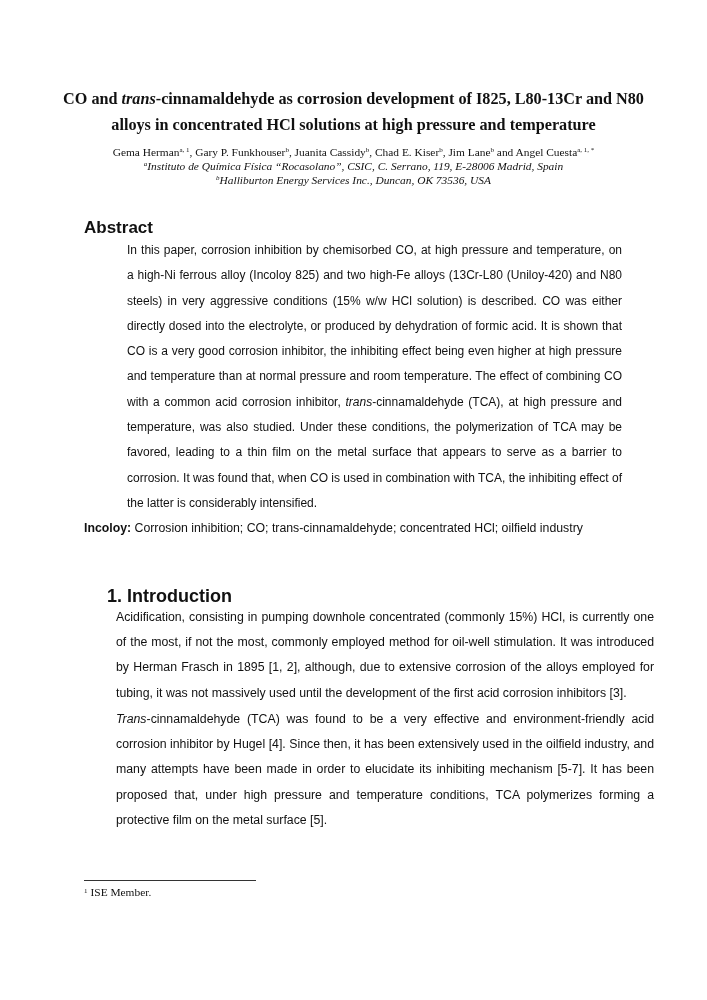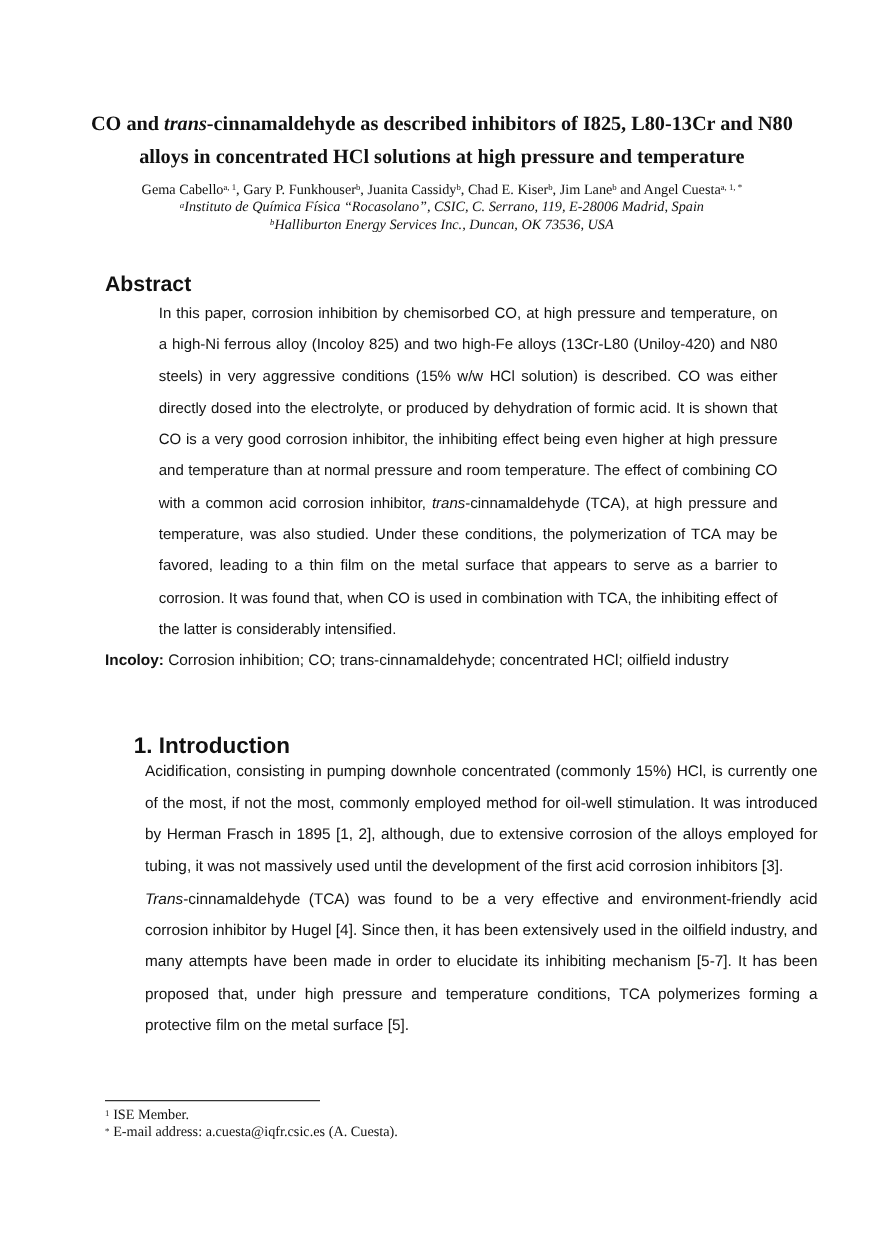--- a/index.html
+++ b/index.html
@@ -30,27 +30,27 @@
   .fn-rule { position: absolute; left: 84px; top: 880px; width: 172px; height: 0; border-top: 1.2px solid #333; }
   .footnotes { position: absolute; left: 84px; top: 885px; font-size: 11.4px; line-height: 14px; }
   .footnotes sup { font-size: 7px; vertical-align: top; position: relative; top: -1px; margin-right: 3px; }
 </style>
 </head>
 <body>
 
 <div class="page">
 
   <div class="title serif">
-    <div><span>CO and </span><i>trans</i><span>-cinnamaldehyde as described inhibitors of I825, L80-13Cr and N80</span></div>
+    <div><span>CO and </span><i>trans</i><span>-cinnamaldehyde as corrosion development of I825, L80-13Cr and N80</span></div>
     <div>alloys in concentrated HCl solutions at high pressure and temperature</div>
   </div>
 
   <div class="authors serif">
     <div>
-      <span><span>Gema Cabello</span><sup>a, 1</sup></span><span>, </span><span><span>Gary P. Funkhouser</span><sup>b</sup></span><span>, </span><span><span>Juanita Cassidy</span><sup>b</sup></span><span>, </span><span><span>Chad E. Kiser</span><sup>b</sup></span><span>, </span><span><span>Jim Lane</span><sup>b</sup></span><span> and </span><span><span>Angel Cuesta</span><sup>a, 1, *</sup></span>
+      <span><span>Gema Herman</span><sup>a, 1</sup></span><span>, </span><span><span>Gary P. Funkhouser</span><sup>b</sup></span><span>, </span><span><span>Juanita Cassidy</span><sup>b</sup></span><span>, </span><span><span>Chad E. Kiser</span><sup>b</sup></span><span>, </span><span><span>Jim Lane</span><sup>b</sup></span><span> and </span><span><span>Angel Cuesta</span><sup>a, 1, *</sup></span>
     </div>
     <span class="affil"><sup>a</sup><span>Instituto de Química Física “Rocasolano”, CSIC, C. Serrano, 119, E-28006 Madrid, Spain</span></span>
     <span class="affil"><sup>b</sup><span>Halliburton Energy Services Inc., Duncan, OK 73536, USA</span></span>
   </div>
 
   <div class="abstract-head sans">Abstract</div>
   <div class="abstract-body sans">
     <p><span>In this paper, corrosion inhibition by chemisorbed CO, at high pressure and temperature, on a high-Ni ferrous alloy (Incoloy 825) and two high-Fe alloys (13Cr-L80 (Uniloy-420) and N80 steels) in very aggressive conditions (15% w/w HCl solution) is described. CO was either directly dosed into the electrolyte, or produced by dehydration of formic acid. It is shown that CO is a very good corrosion inhibitor, the inhibiting effect being even higher at high pressure and temperature than at normal pressure and room temperature. The effect of combining CO with a common acid corrosion inhibitor, </span><i>trans</i><span>-cinnamaldehyde (TCA), at high pressure and temperature, was also studied. Under these conditions, the polymerization of TCA may be favored, leading to a thin film on the metal surface that appears to serve as a barrier to corrosion. It was found that, when CO is used in combination with TCA, the inhibiting effect of the latter is considerably intensified.</span></p>
   </div>
 
@@ -60,16 +60,15 @@
   <div class="intro p1 sans">
     <p>Acidification, consisting in pumping downhole concentrated (commonly 15%) HCl, is currently one of the most, if not the most, commonly employed method for oil-well stimulation. It was introduced by Herman Frasch in 1895 [1, 2], although, due to extensive corrosion of the alloys employed for tubing, it was not massively used until the development of the first acid corrosion inhibitors [3].</p>
   </div>
   <div class="intro p2 sans">
     <p><em>Trans</em><span>-cinnamaldehyde (TCA) was found to be a very effective and environment-friendly acid corrosion inhibitor by Hugel [4]. Since then, it has been extensively used in the oilfield industry, and many attempts have been made in order to elucidate its inhibiting mechanism [5-7]. It has been proposed that, under high pressure and temperature conditions, TCA polymerizes forming a protective film on the metal surface [5].</span></p>
   </div>
 
   <div class="fn-rule"></div>
   <div class="footnotes serif">
     <div><sup>1</sup><span>ISE Member.</span></div>
-    <div><sup>*</sup><span>E-mail address: a.cuesta@iqfr.csic.es (A. Cuesta).</span></div>
   </div>
 
 </div>
 
 </body></html>

